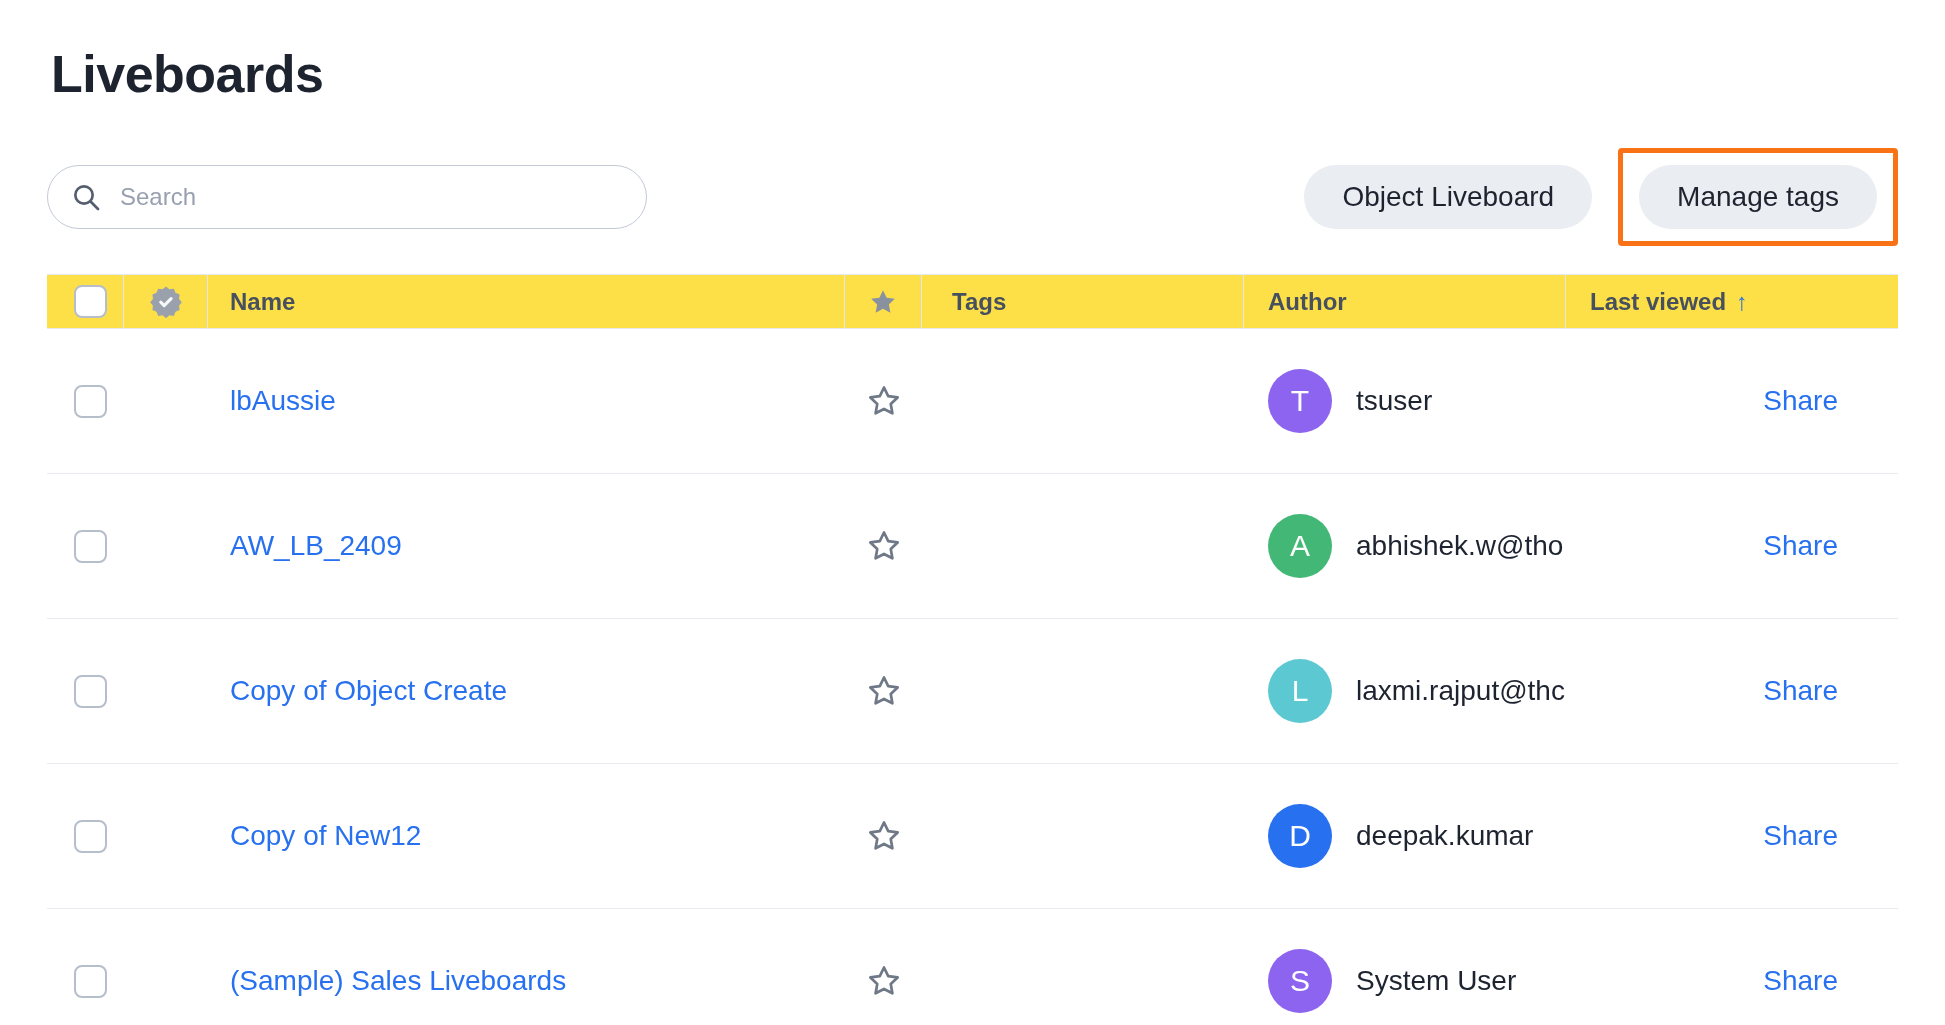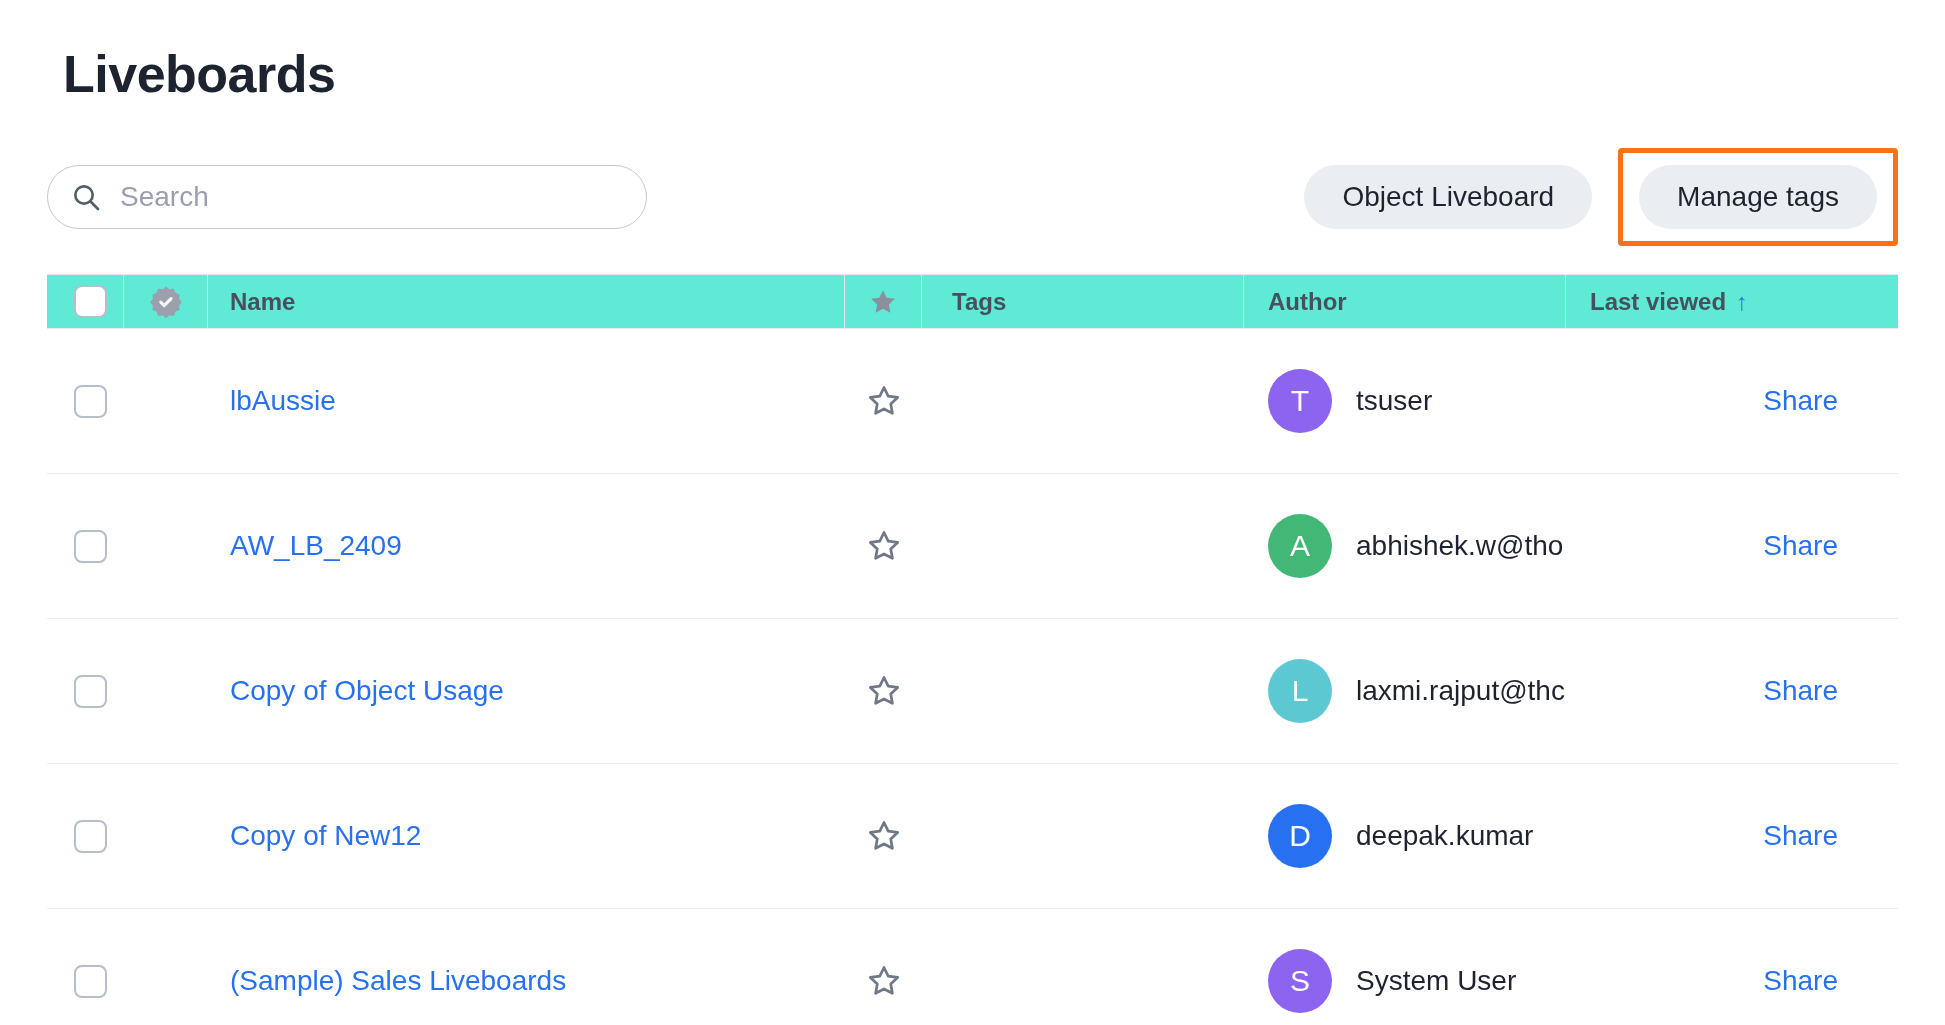--- a/index.html
+++ b/index.html
@@ -11,21 +11,21 @@
     width: 1945px;
     height: 1025px;
     overflow: hidden;
   }
   .page { padding: 30px 47px 0 47px; }
 
   .page-title {
     font-size: 52px;
     font-weight: 700;
     letter-spacing: -0.5px;
-    margin: 14px 0 44px 16px;
+    margin: 14px 0 44px 4px;
     color: #1D232F;
   }
 
   
   .controls {
     display: flex;
     justify-content: space-between;
     align-items: center;
     margin-bottom: 28px;
     min-height: 98px;
@@ -39,21 +39,21 @@
     border: 1.5px solid #C3CAD6;
     border-radius: 32px;
     padding: 0 12px 0 22px;
     background: #fff;
   }
   .search-box input {
     border: none;
     outline: none;
     background: transparent;
     flex: 1;
-    font-size: 28px;
+    font-size: 24px;
     color: #1D232F;
     font-family: inherit;
   }
   .search-box input::placeholder { color: #98A0B0; }
 
   .buttons { display: flex; align-items: center; gap: 26px; }
   .btn {
     background: #EAEDF1;
     border: none;
     border-radius: 32px;
@@ -70,21 +70,21 @@
     border-radius: 4px;
     padding: 12px 16px;
   }
 
   
   .lb-table { width: 100%; }
   .thead {
     display: flex;
     align-items: stretch;
     height: 55px;
-    background: #5eead4;
+    background: #fde047;
     border-top: 1px solid #E6E9EE;
     border-bottom: 1px solid #E6E9EE;
     font-size: 24px;
     font-weight: 700;
     color: #47505F;
   }
   .th {
     display: flex;
     align-items: center;
     border-right: 1px solid #E3E7ED;
@@ -269,21 +269,21 @@
         <a class="share-link">Share</a>
       </div>
     </div>
 
     <div class="row">
       <div class="cell col-check">
         <div class="checkbox"></div>
       </div>
       <div class="cell col-badge"></div>
       <div class="cell col-name">
-        <a class="name-link">Copy of Object Usage</a>
+        <a class="name-link">Copy of Object Create</a>
       </div>
       <div class="cell col-star" style="justify-content:center;">
         <button class="star-btn">
           <svg viewBox="0 0 24 24" width="36" height="36" fill="none" stroke="#6F7887" stroke-width="1.8" stroke-linejoin="round">
             <path d="M12 3l2.8 5.7 6.3.9-4.6 4.4 1.1 6.2L12 17.3l-5.6 2.9 1.1-6.2L2.9 9.6l6.3-.9z"></path>
           </svg>
         </button>
       </div>
       <div class="cell col-tags"></div>
       <div class="cell col-author">

